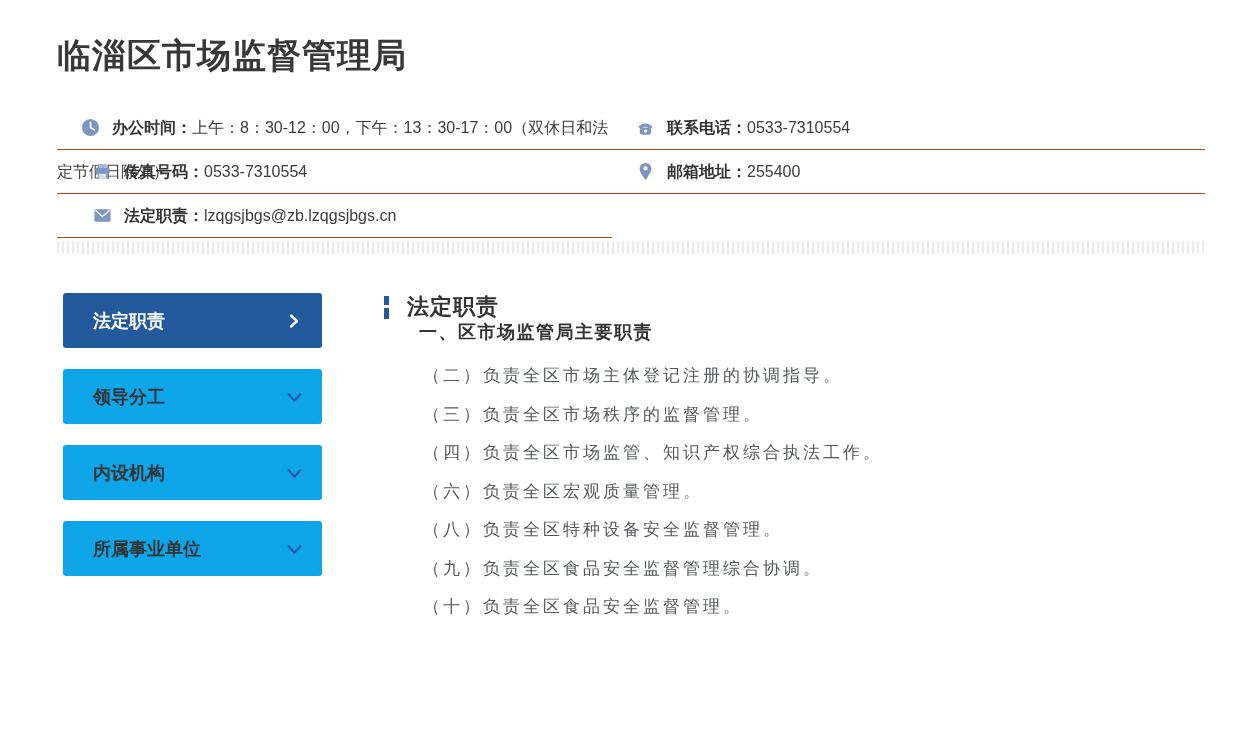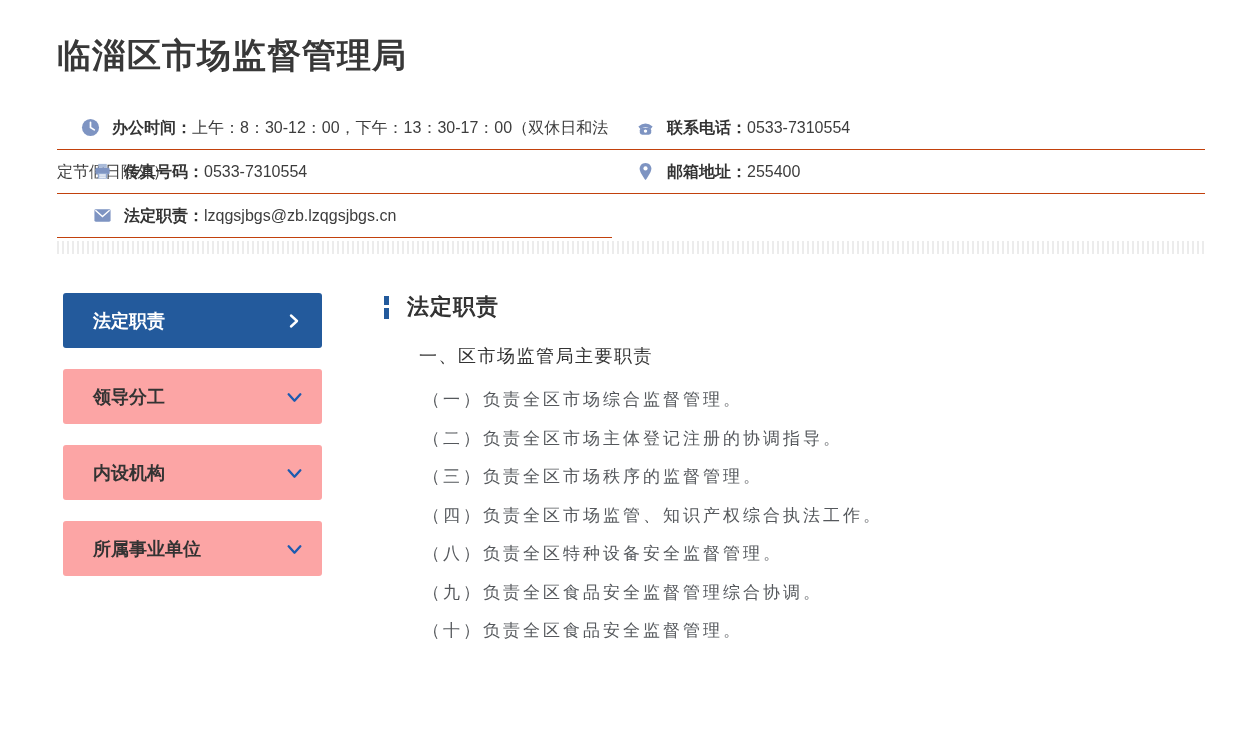--- a/index.html
+++ b/index.html
@@ -44,41 +44,41 @@
     margin-top: 3px;
     width: 1148px; height: 13px;
     background: repeating-linear-gradient(90deg, #ececec 0 2px, transparent 2px 5px);
   }
 
   
   .main { display: flex; margin-top: 39px; }
   .sidebar { width: 259px; margin-left: 6px; flex-shrink: 0; }
   .side-item {
     height: 55px; margin-bottom: 21px;
-    background: #fca5a5; border-radius: 3px;
+    background: #0ea5e9; border-radius: 3px;
     display: flex; align-items: center; justify-content: space-between;
     padding: 0 20px 0 30px;
     font-size: 18px; font-weight: bold; color: #333;
     cursor: pointer;
   }
   .side-item.active { background: #235a9c; color: #ffffff; }
   .side-item .chev { display: inline-block; width: 16px; height: 16px; }
 
   .content { flex: 1; margin-left: 62px; padding-top: 1px; }
   .content-header { display: flex; align-items: center; height: 26px; }
   .header-bar {
     width: 5px; height: 23px; margin-right: 18px;
     background: linear-gradient(#235a9c 0 9px, #ffffff 9px 12px, #235a9c 12px 100%);
   }
   .content-title {
     font-size: 22px; font-weight: bold; color: #333; letter-spacing: 1px;
   }
   .section-heading {
-    margin: 24px 0 0 35px;
-    font-size: 18px; font-weight: normal; color: #333; letter-spacing: 1.5px;
+    margin: 0 0 0 35px;
+    font-size: 18px; font-weight: bold; color: #333; letter-spacing: 1.5px;
   }
   .duties { margin: 13px 0 0 39px; }
   .duty {
     font-family: "Liberation Serif", "DejaVu Serif", serif;
     font-size: 17px; color: #55585c;
     letter-spacing: 3px; line-height: 38.5px;
   }
 </style>
 </head>
 <body>
@@ -176,24 +176,24 @@
       </div>
     </div>
 
     <div class="content">
       <div class="content-header">
         <span class="header-bar"></span>
         <span class="content-title">法定职责</span>
       </div>
       <div class="section-heading">一、区市场监管局主要职责</div>
       <div class="duties">
-        <div class="duty">（一）负责全区市场综合监督管理。</div>
         <div class="duty">（二）负责全区市场主体登记注册的协调指导。</div>
         <div class="duty">（三）负责全区市场秩序的监督管理。</div>
         <div class="duty">（四）负责全区市场监管、知识产权综合执法工作。</div>
+        <div class="duty">（六）负责全区宏观质量管理。</div>
         <div class="duty">（八）负责全区特种设备安全监督管理。</div>
         <div class="duty">（九）负责全区食品安全监督管理综合协调。</div>
         <div class="duty">（十）负责全区食品安全监督管理。</div>
       </div>
     </div>
   </div>
 
 </div>
 
 </body></html>

